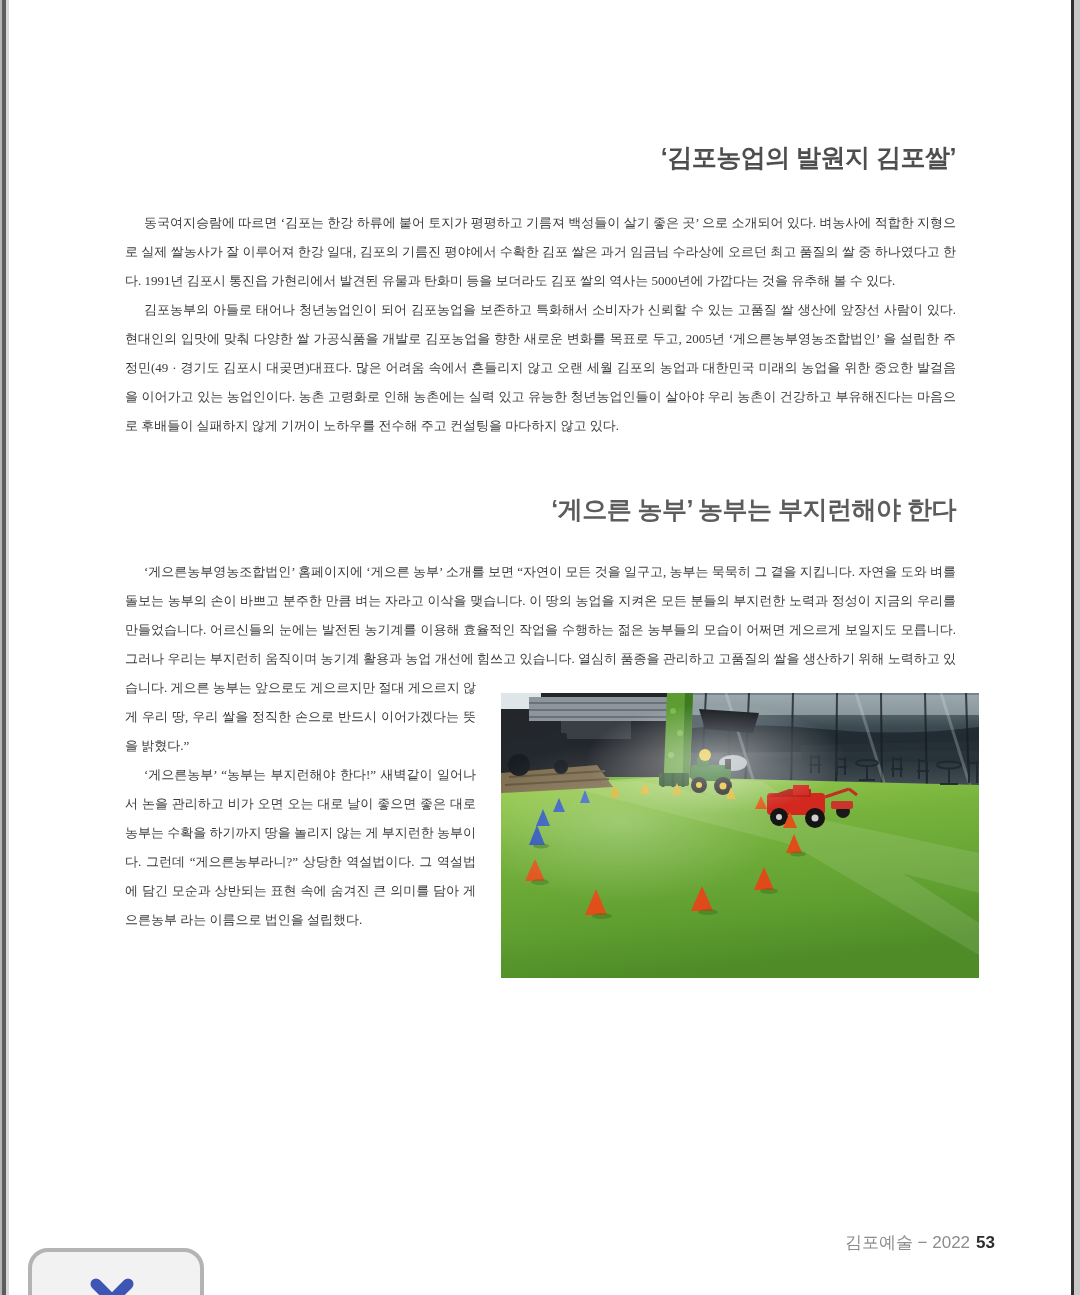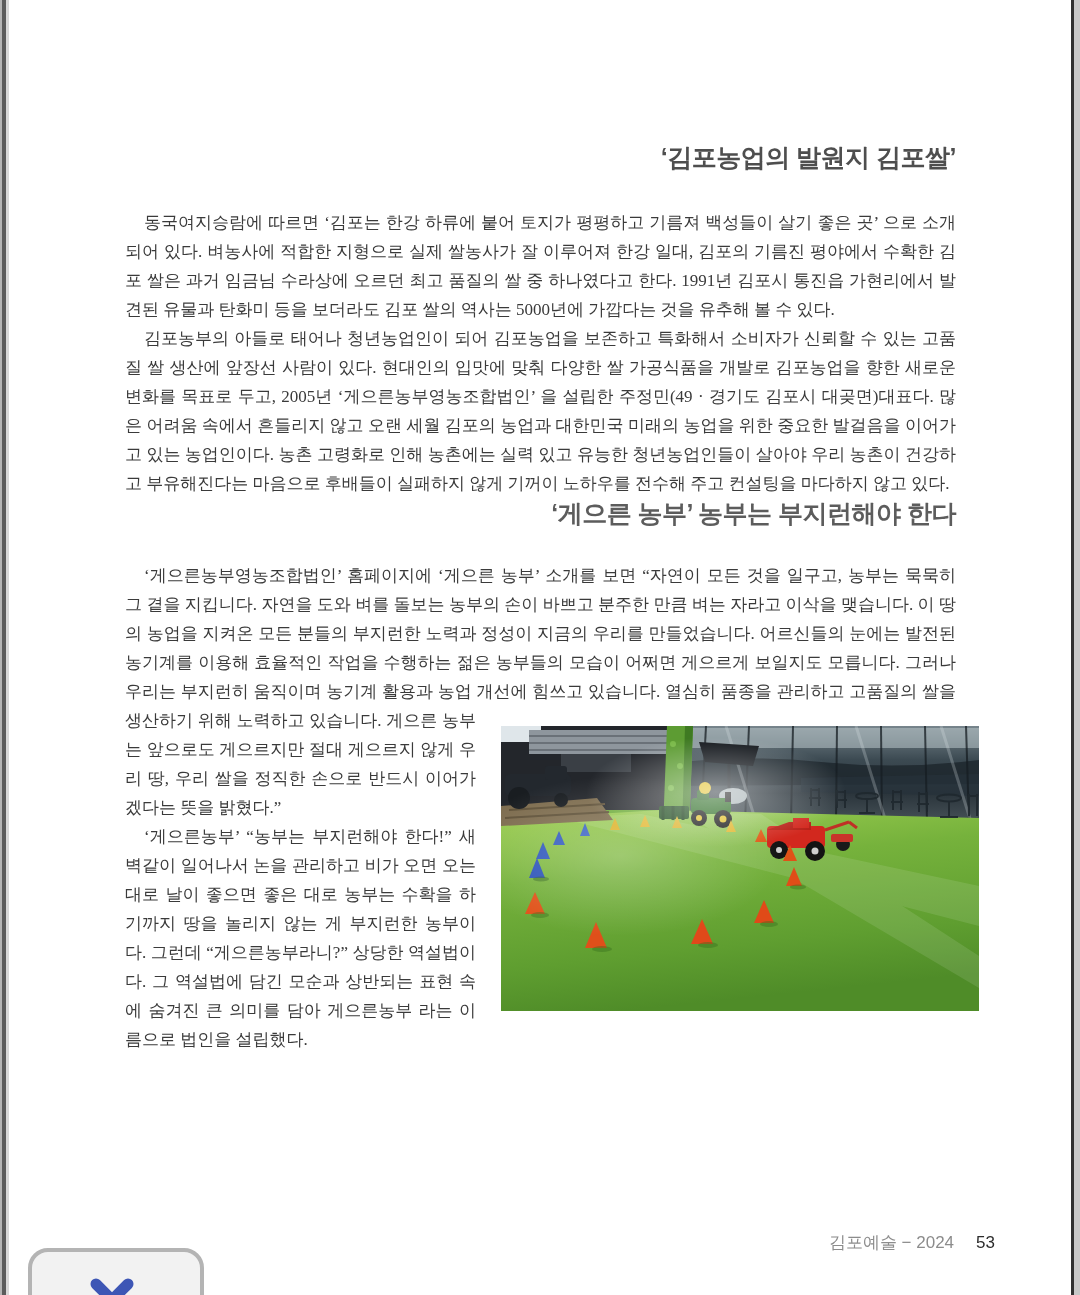--- a/index.html
+++ b/index.html
@@ -15,37 +15,37 @@
     position:absolute;right:0;top:0;width:10px;height:100%;
     background:linear-gradient(90deg,#ffffff 0 1px,#303030 1px 4px,#c7c7c7 4px 10px);
   }
   .content{
     position:absolute;left:125px;top:142px;width:831px;
   }
   h2.sec-heading{
     margin:0;font-family:"Liberation Sans","DejaVu Sans",sans-serif;
     font-size:25px;font-weight:600;color:#4e4e4e;letter-spacing:-0.5px;line-height:30px;text-align:right;
   }
-  h2.sec-heading.second{color:#5c5c5c;}
+  h2.sec-heading.second{color:#5c5c5c;margin-top:54px;}
   .para-block{margin-top:36px;}
   .para-block.second{margin-top:33px;}
   p.body-p{
-    margin:0;font-size:17px;line-height:29px;color:#3a3a3a;
+    margin:0;font-size:13px;line-height:29px;color:#3a3a3a;
     text-align:justify;word-break:break-all;text-indent:19px;
   }
   .photo-float{
     float:right;width:478px;height:285px;display:block;
     margin:20px -23px 2px 25px;background:#6cab37;
   }
   .photo-float svg{display:block;}
   .footer{
     position:absolute;top:1231px;right:85px;white-space:nowrap;
     font-family:"Liberation Sans","DejaVu Sans",sans-serif;font-size:17px;color:#8c8c8c;
   }
-  .footer .pgnum{font-weight:normal;color:#2c2c2c;margin-left:22px;}
+  .footer .pgnum{font-weight:bold;color:#2c2c2c;margin-left:6px;}
   .close-popup{
     position:absolute;left:28px;top:1248px;width:168px;height:72px;
     background:#f2f2f2;border:4px solid #b4b4b4;border-radius:20px;
     cursor:pointer;
   }
   .x-icon{position:absolute;left:58px;top:26px;width:44px;height:44px;}
   .clearfix::after{content:"";display:block;clear:both;}
 </style>
 </head>
 <body>
@@ -243,21 +243,21 @@
             <ellipse cx="215" cy="66" rx="130" ry="55" fill="url(#glare)"></ellipse>
             <ellipse cx="120" cy="130" rx="160" ry="80" fill="url(#glare)" opacity="0.5"></ellipse>
           </svg>
           </span><span>다. 열심히 품종을 관리하고 고품질의 쌀을 생산하기 위해 노력하고 있습니다. 게으른 농부는 앞으로도 게으르지만 절대 게으르지 않게 우리 땅, 우리 쌀을 정직한 손으로 반드시 이어가겠다는 뜻을 밝혔다.”</span>
       </p>
       <p class="body-p">‘게으른농부’ “농부는 부지런해야 한다!” 새벽같이 일어나서 논을 관리하고 비가 오면 오는 대로 날이 좋으면 좋은 대로 농부는 수확을 하기까지 땅을 놀리지 않는 게 부지런한 농부이다. 그런데 “게으른농부라니?” 상당한 역설법이다. 그 역설법에 담긴 모순과 상반되는 표현 속에 숨겨진 큰 의미를 담아 게으른농부 라는 이름으로 법인을 설립했다.</p>
     </div>
   </div>
 
   <div class="footer">
-    <span>김포예술 − 2024</span><span class="pgnum">53</span>
+    <span>김포예술 − 2022</span><span class="pgnum">53</span>
   </div>
 
   <div class="close-popup">
     <svg class="x-icon" viewBox="0 0 44 44" xmlns="http://www.w3.org/2000/svg">
       <g stroke="#3d56b5" stroke-width="11" stroke-linecap="round">
         <line x1="6" y1="6" x2="38" y2="38"></line>
         <line x1="38" y1="6" x2="6" y2="38"></line>
       </g>
     </svg>
   </div>

